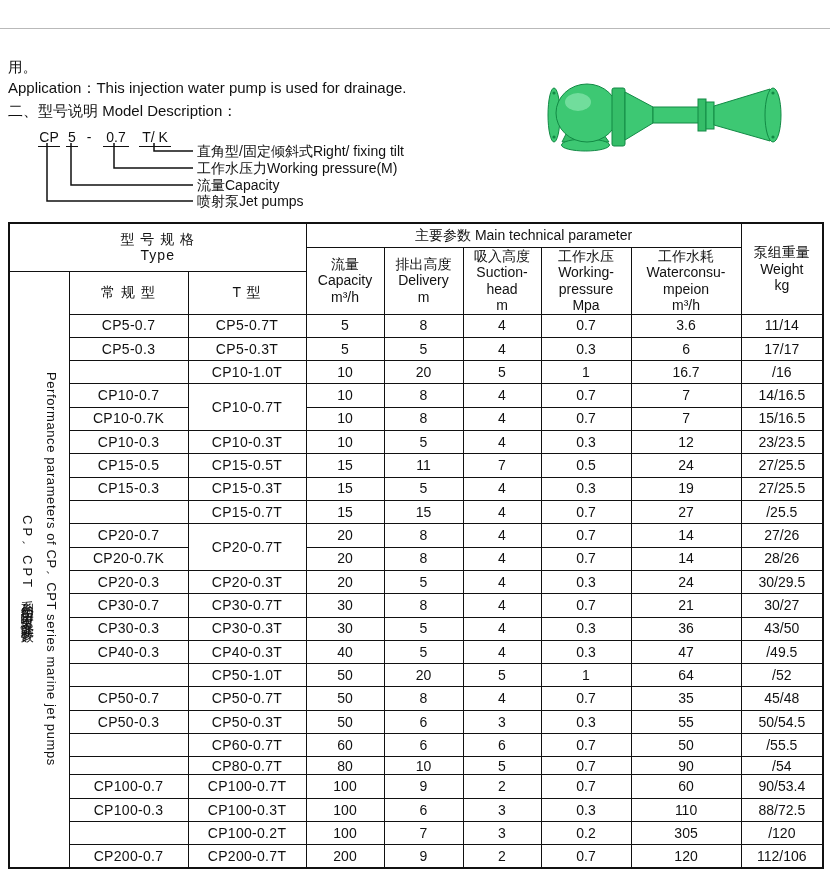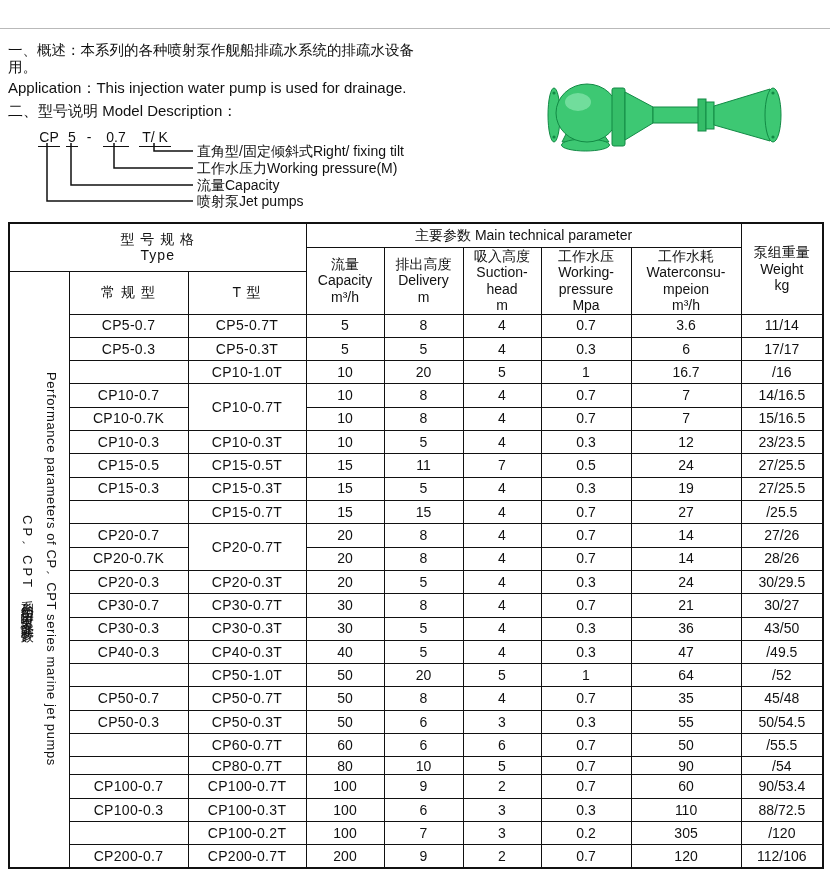--- a/index.html
+++ b/index.html
@@ -47,21 +47,20 @@
   .v-cn { writing-mode:vertical-lr; text-orientation:mixed; font-size:13px; letter-spacing:3px; }
   .v-en { writing-mode:vertical-lr; text-orientation:mixed; font-size:13px; letter-spacing:0.6px; }
 </style>
 </head>
 <body>
 
 <div class="page">
 
   <div class="title-rule"></div>
 
-  <div class="txt cn-line1">一、概述：本系列的各种喷射泵作舰船排疏水系统的排疏水设备</div>
   <div class="txt cn-line2">用。</div>
   <div class="txt app-line">Application：This injection water pump is used for drainage.</div>
   <div class="txt sec2-line">二、型号说明 Model Description：</div>
 
   <span class="code-part u" style="left:38px; width:22px;">CP</span>
   <span class="code-part u" style="left:66px; width:12px;">5</span>
   <span class="code-part" style="left:85px; width:8px;">-</span>
   <span class="code-part u" style="left:103px; width:26px;">0.7</span>
   <span class="code-part u" style="left:139px; width:32px;">T/ K</span>
 

